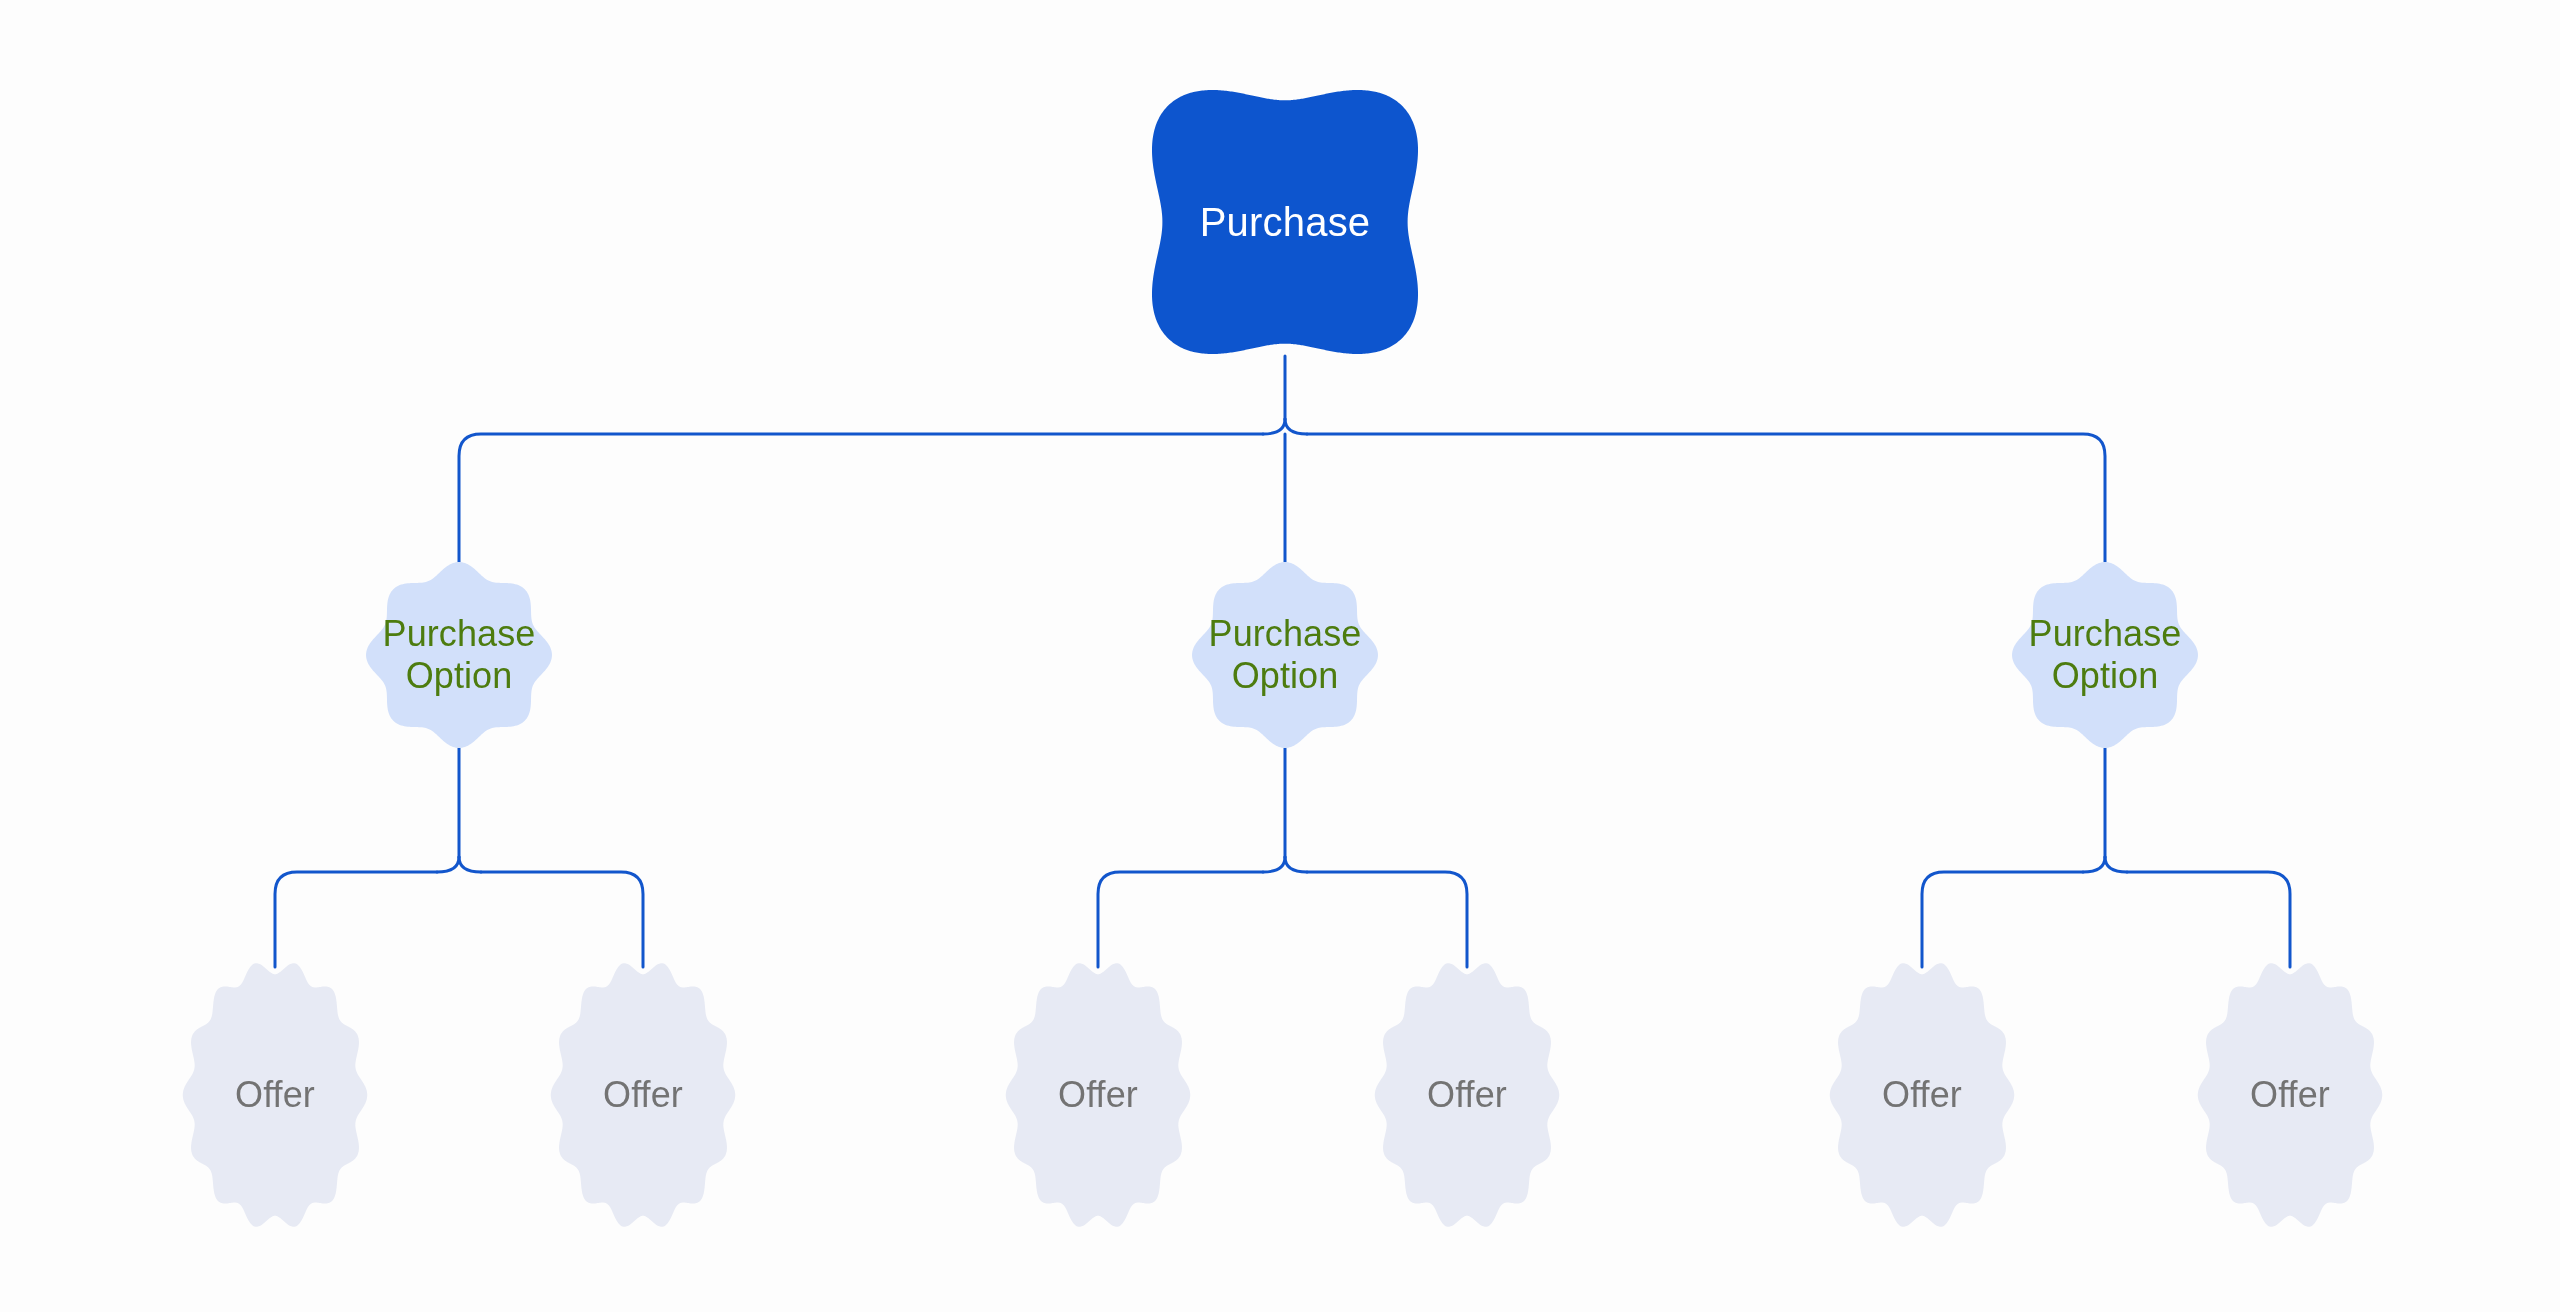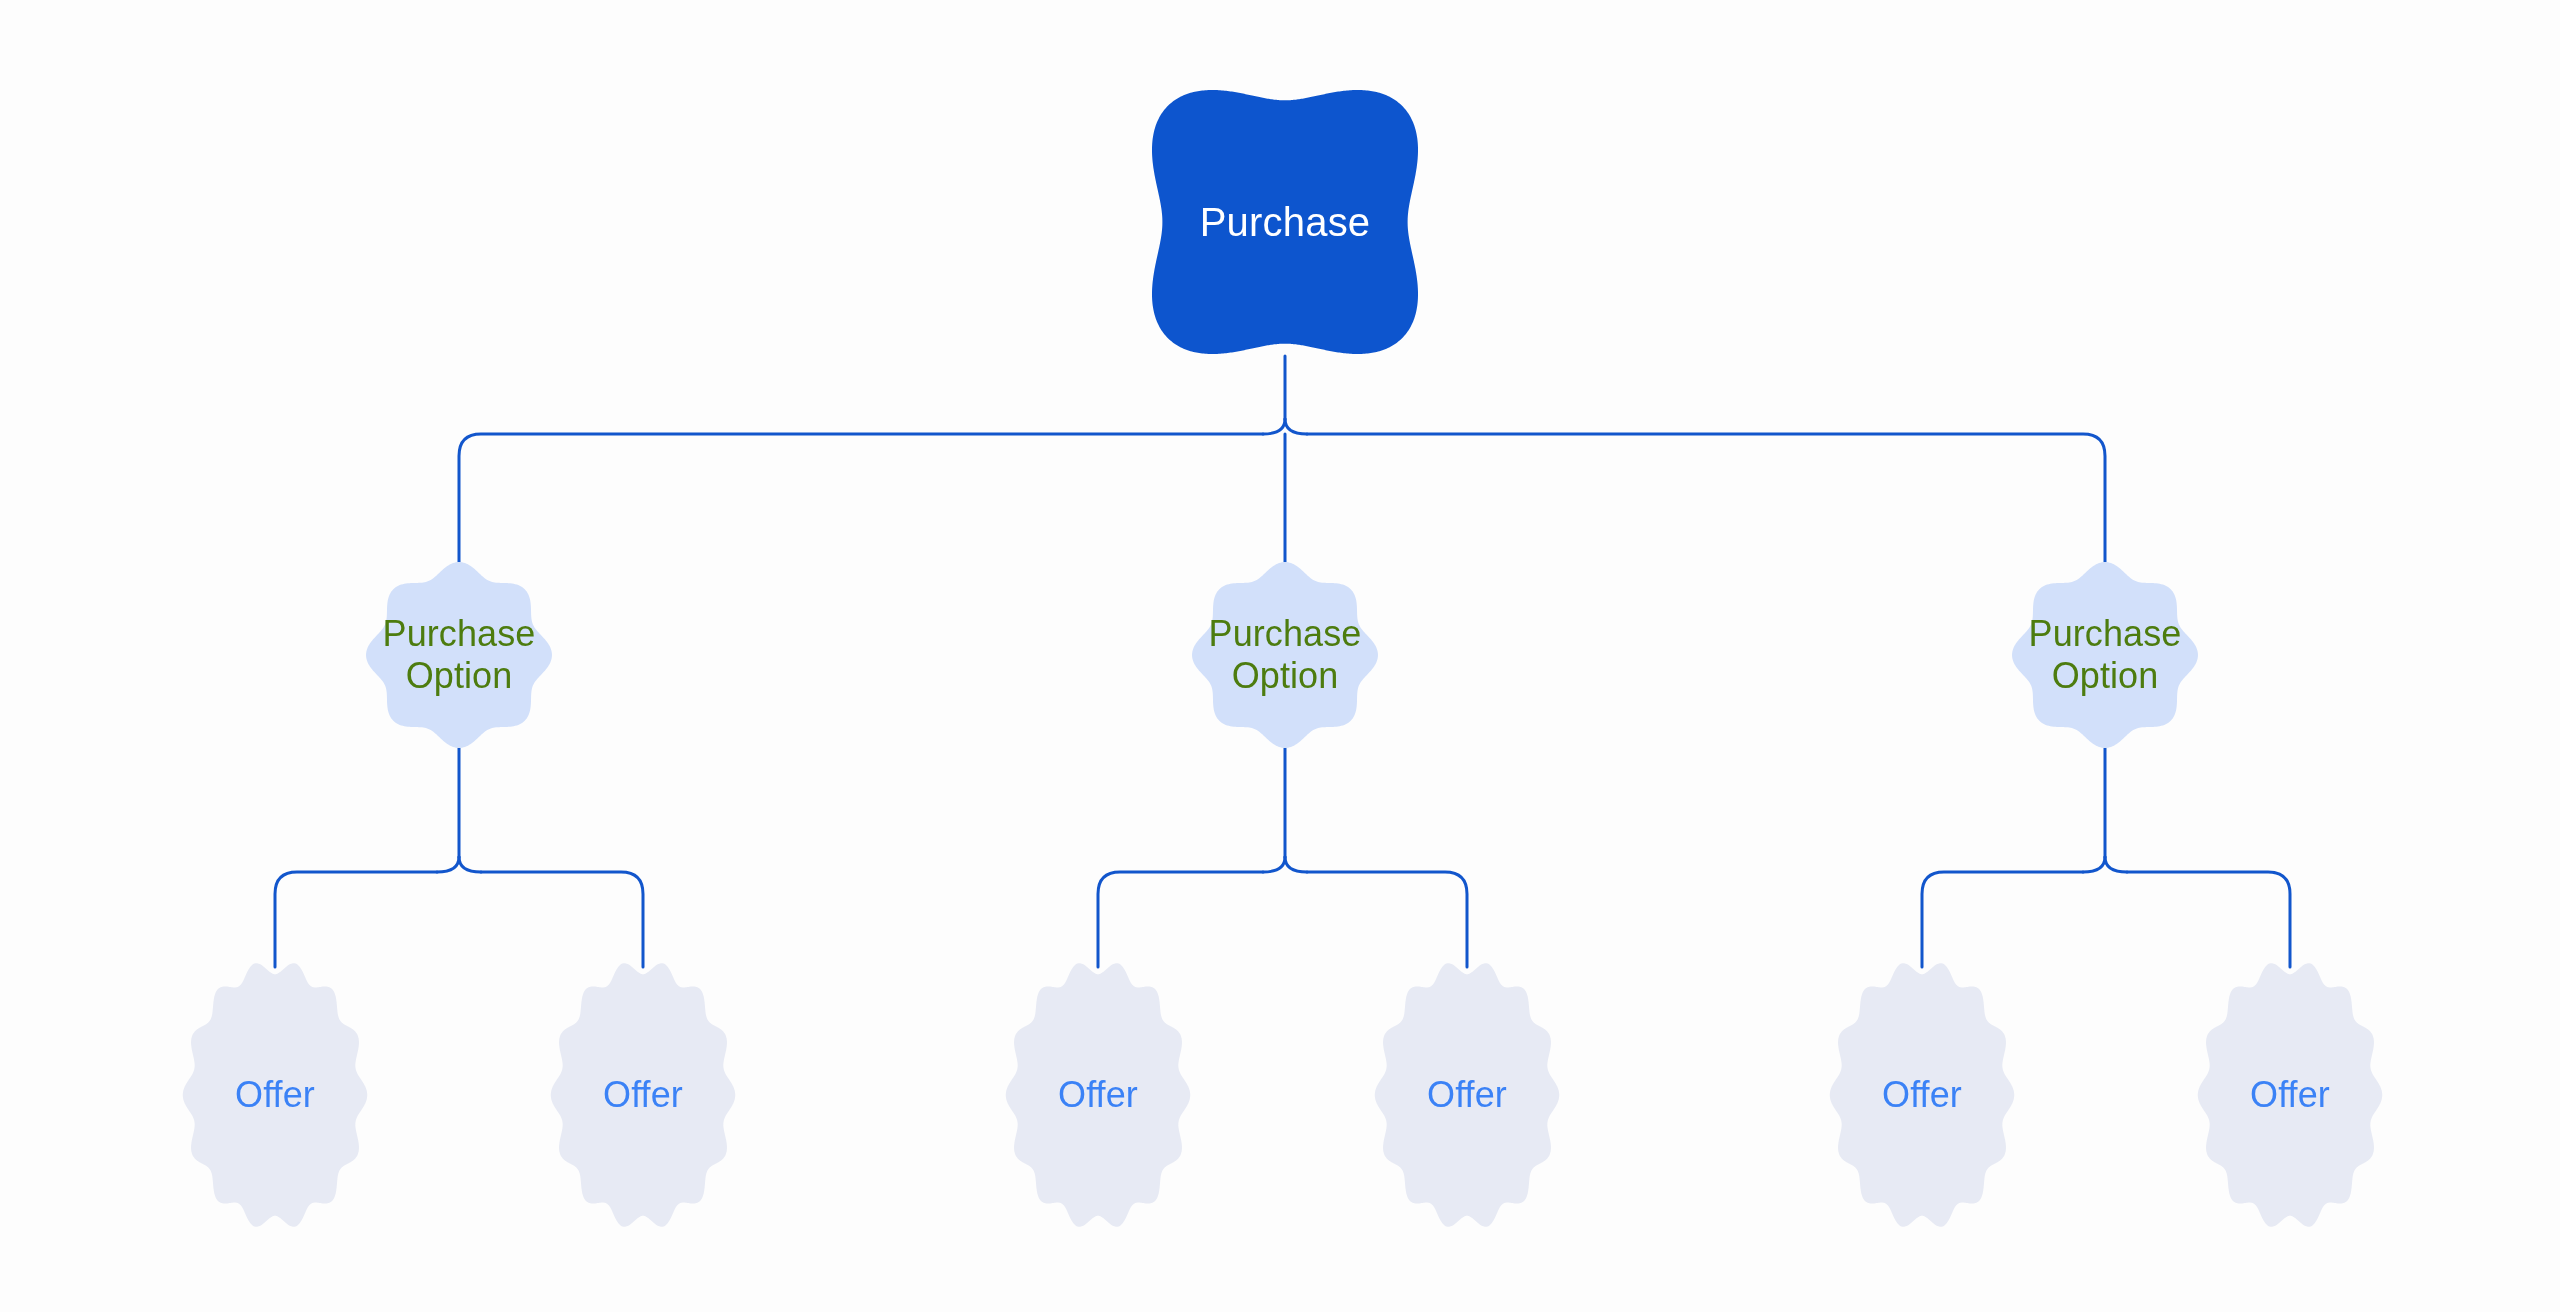--- a/index.html
+++ b/index.html
@@ -42,21 +42,21 @@
   }
   .label-po {
     font-size: 36px;
     color: #4d7c0f;
     font-weight: 400;
     line-height: 1.18;
     letter-spacing: 0.1px;
   }
   .label-offer {
     font-size: 36px;
-    color: #3b82f6;
+    color: #737373;
     font-weight: 400;
     letter-spacing: 0.1px;
   }
 </style>
 </head>
 <body>
 
 <div id="stage">
 
   <svg id="diagram-svg" viewBox="0 0 2560 1312" xmlns="http://www.w3.org/2000/svg">

